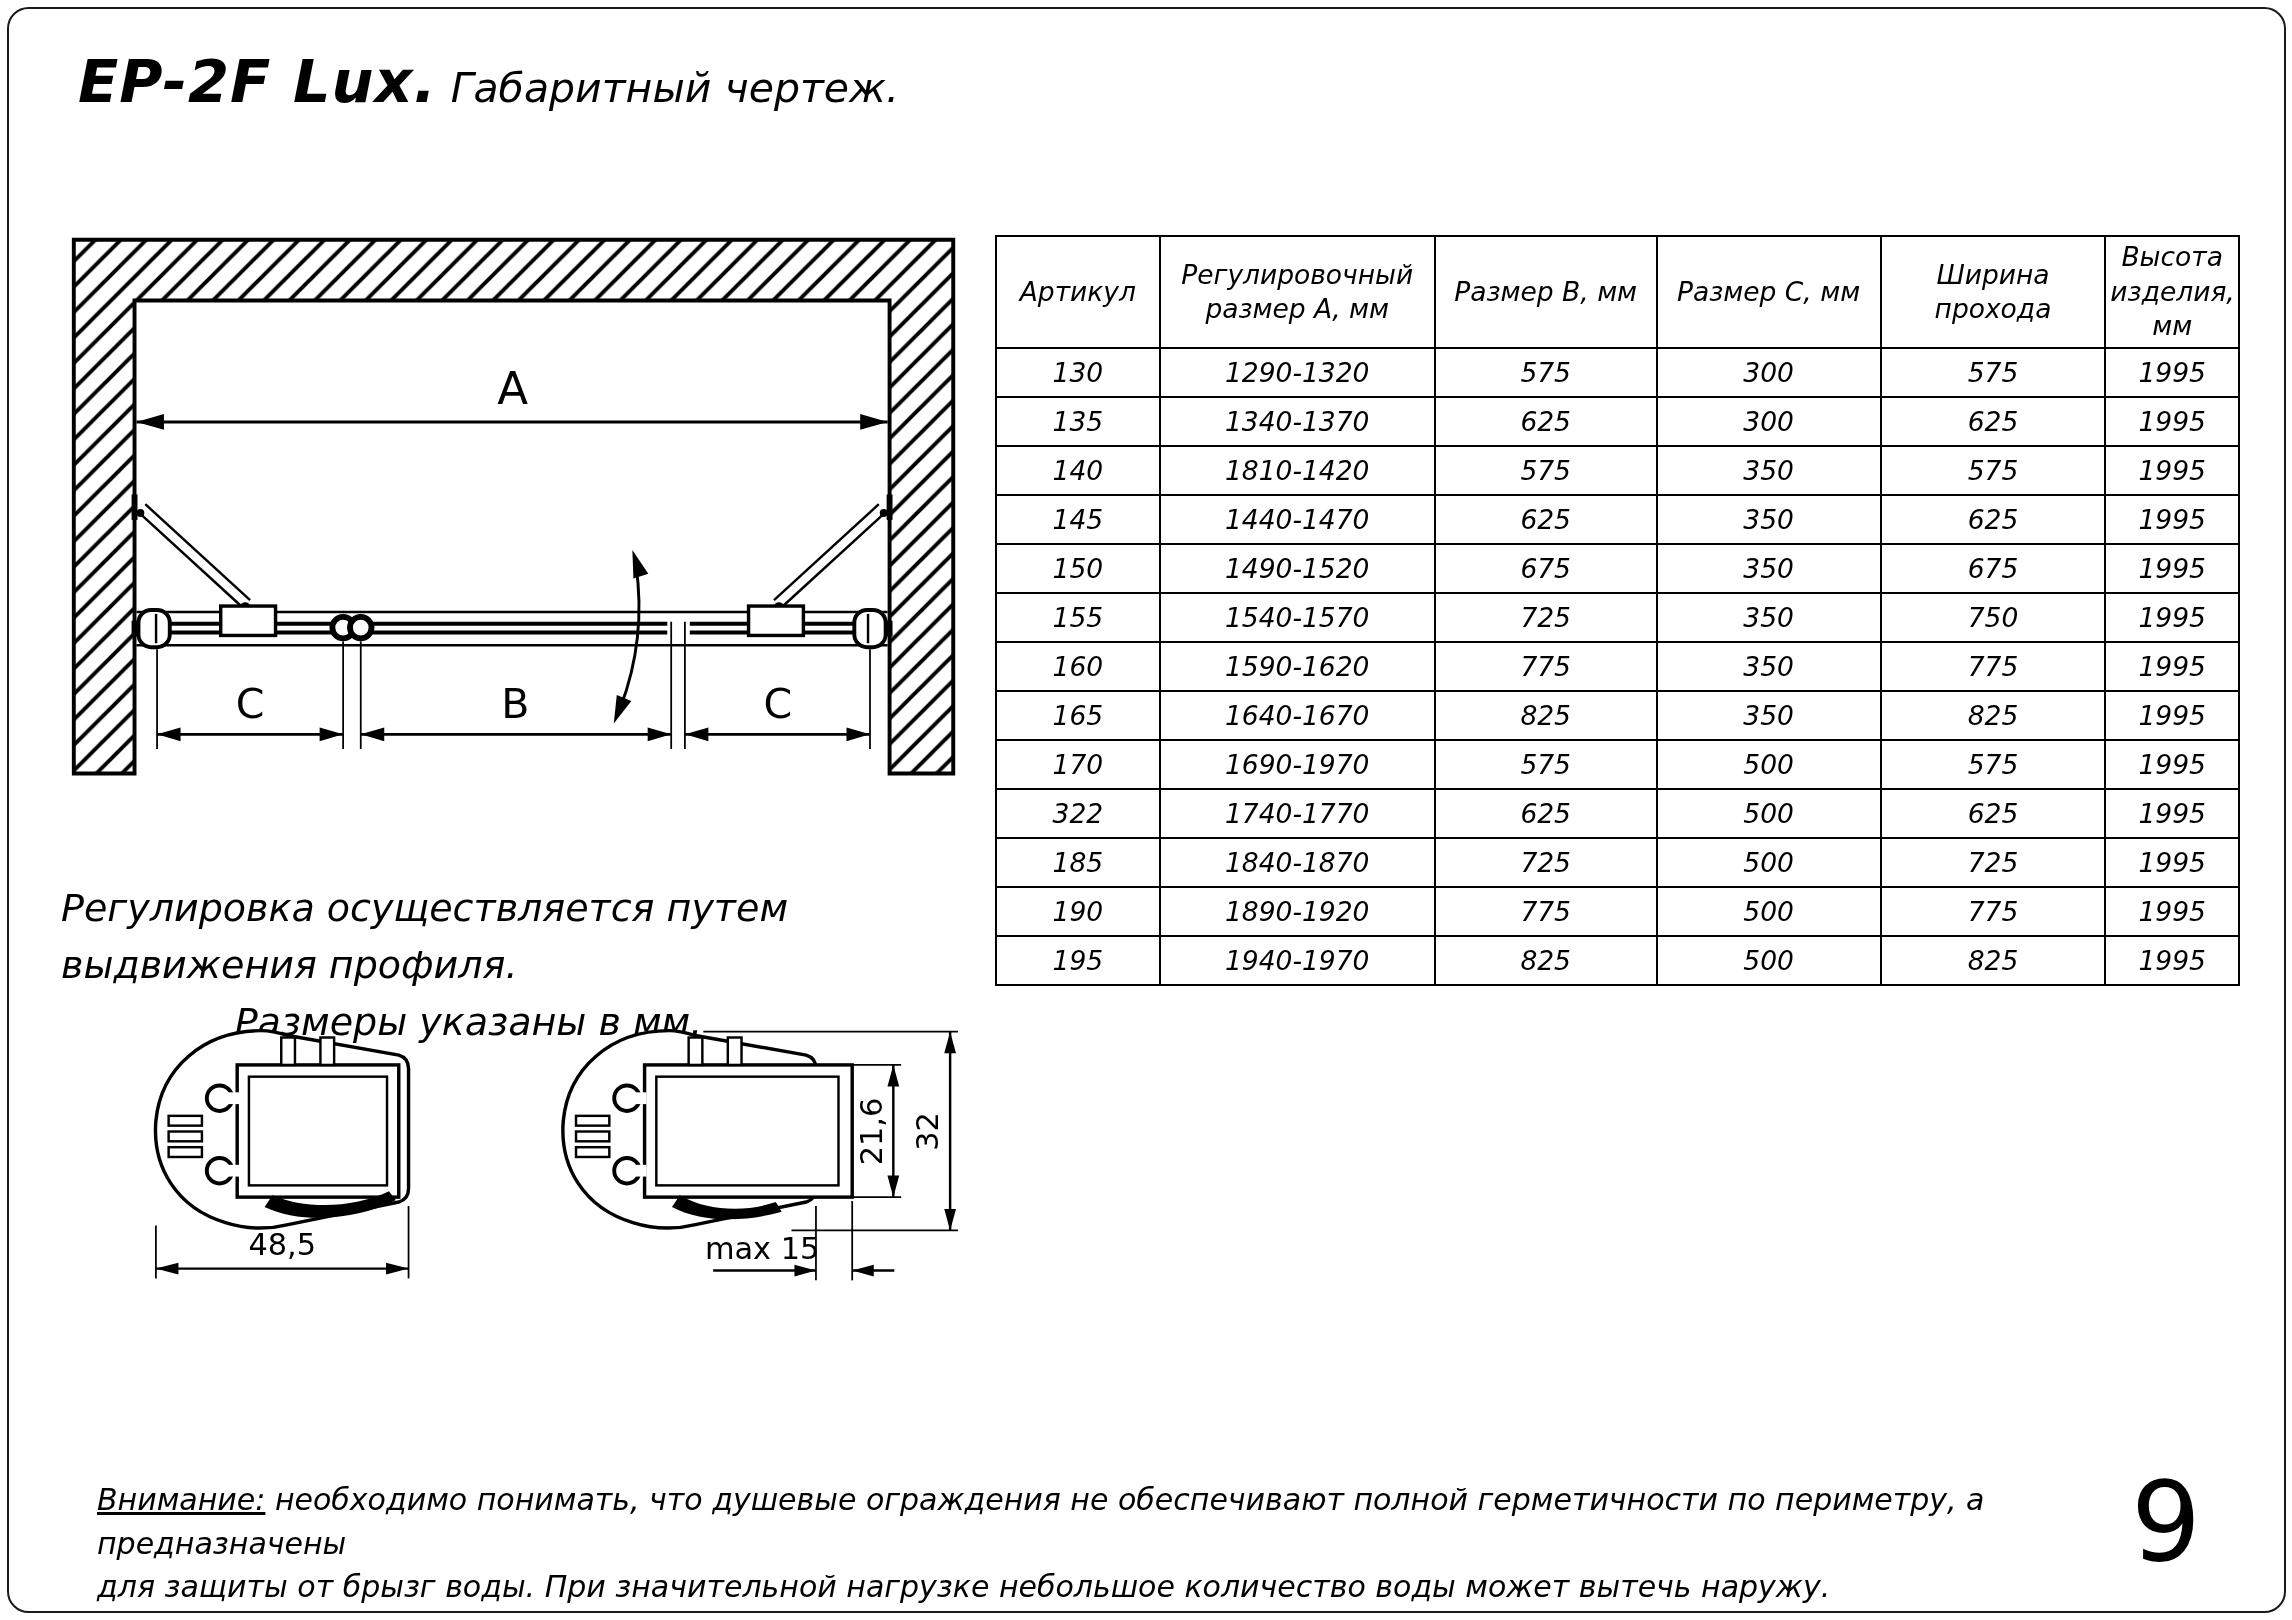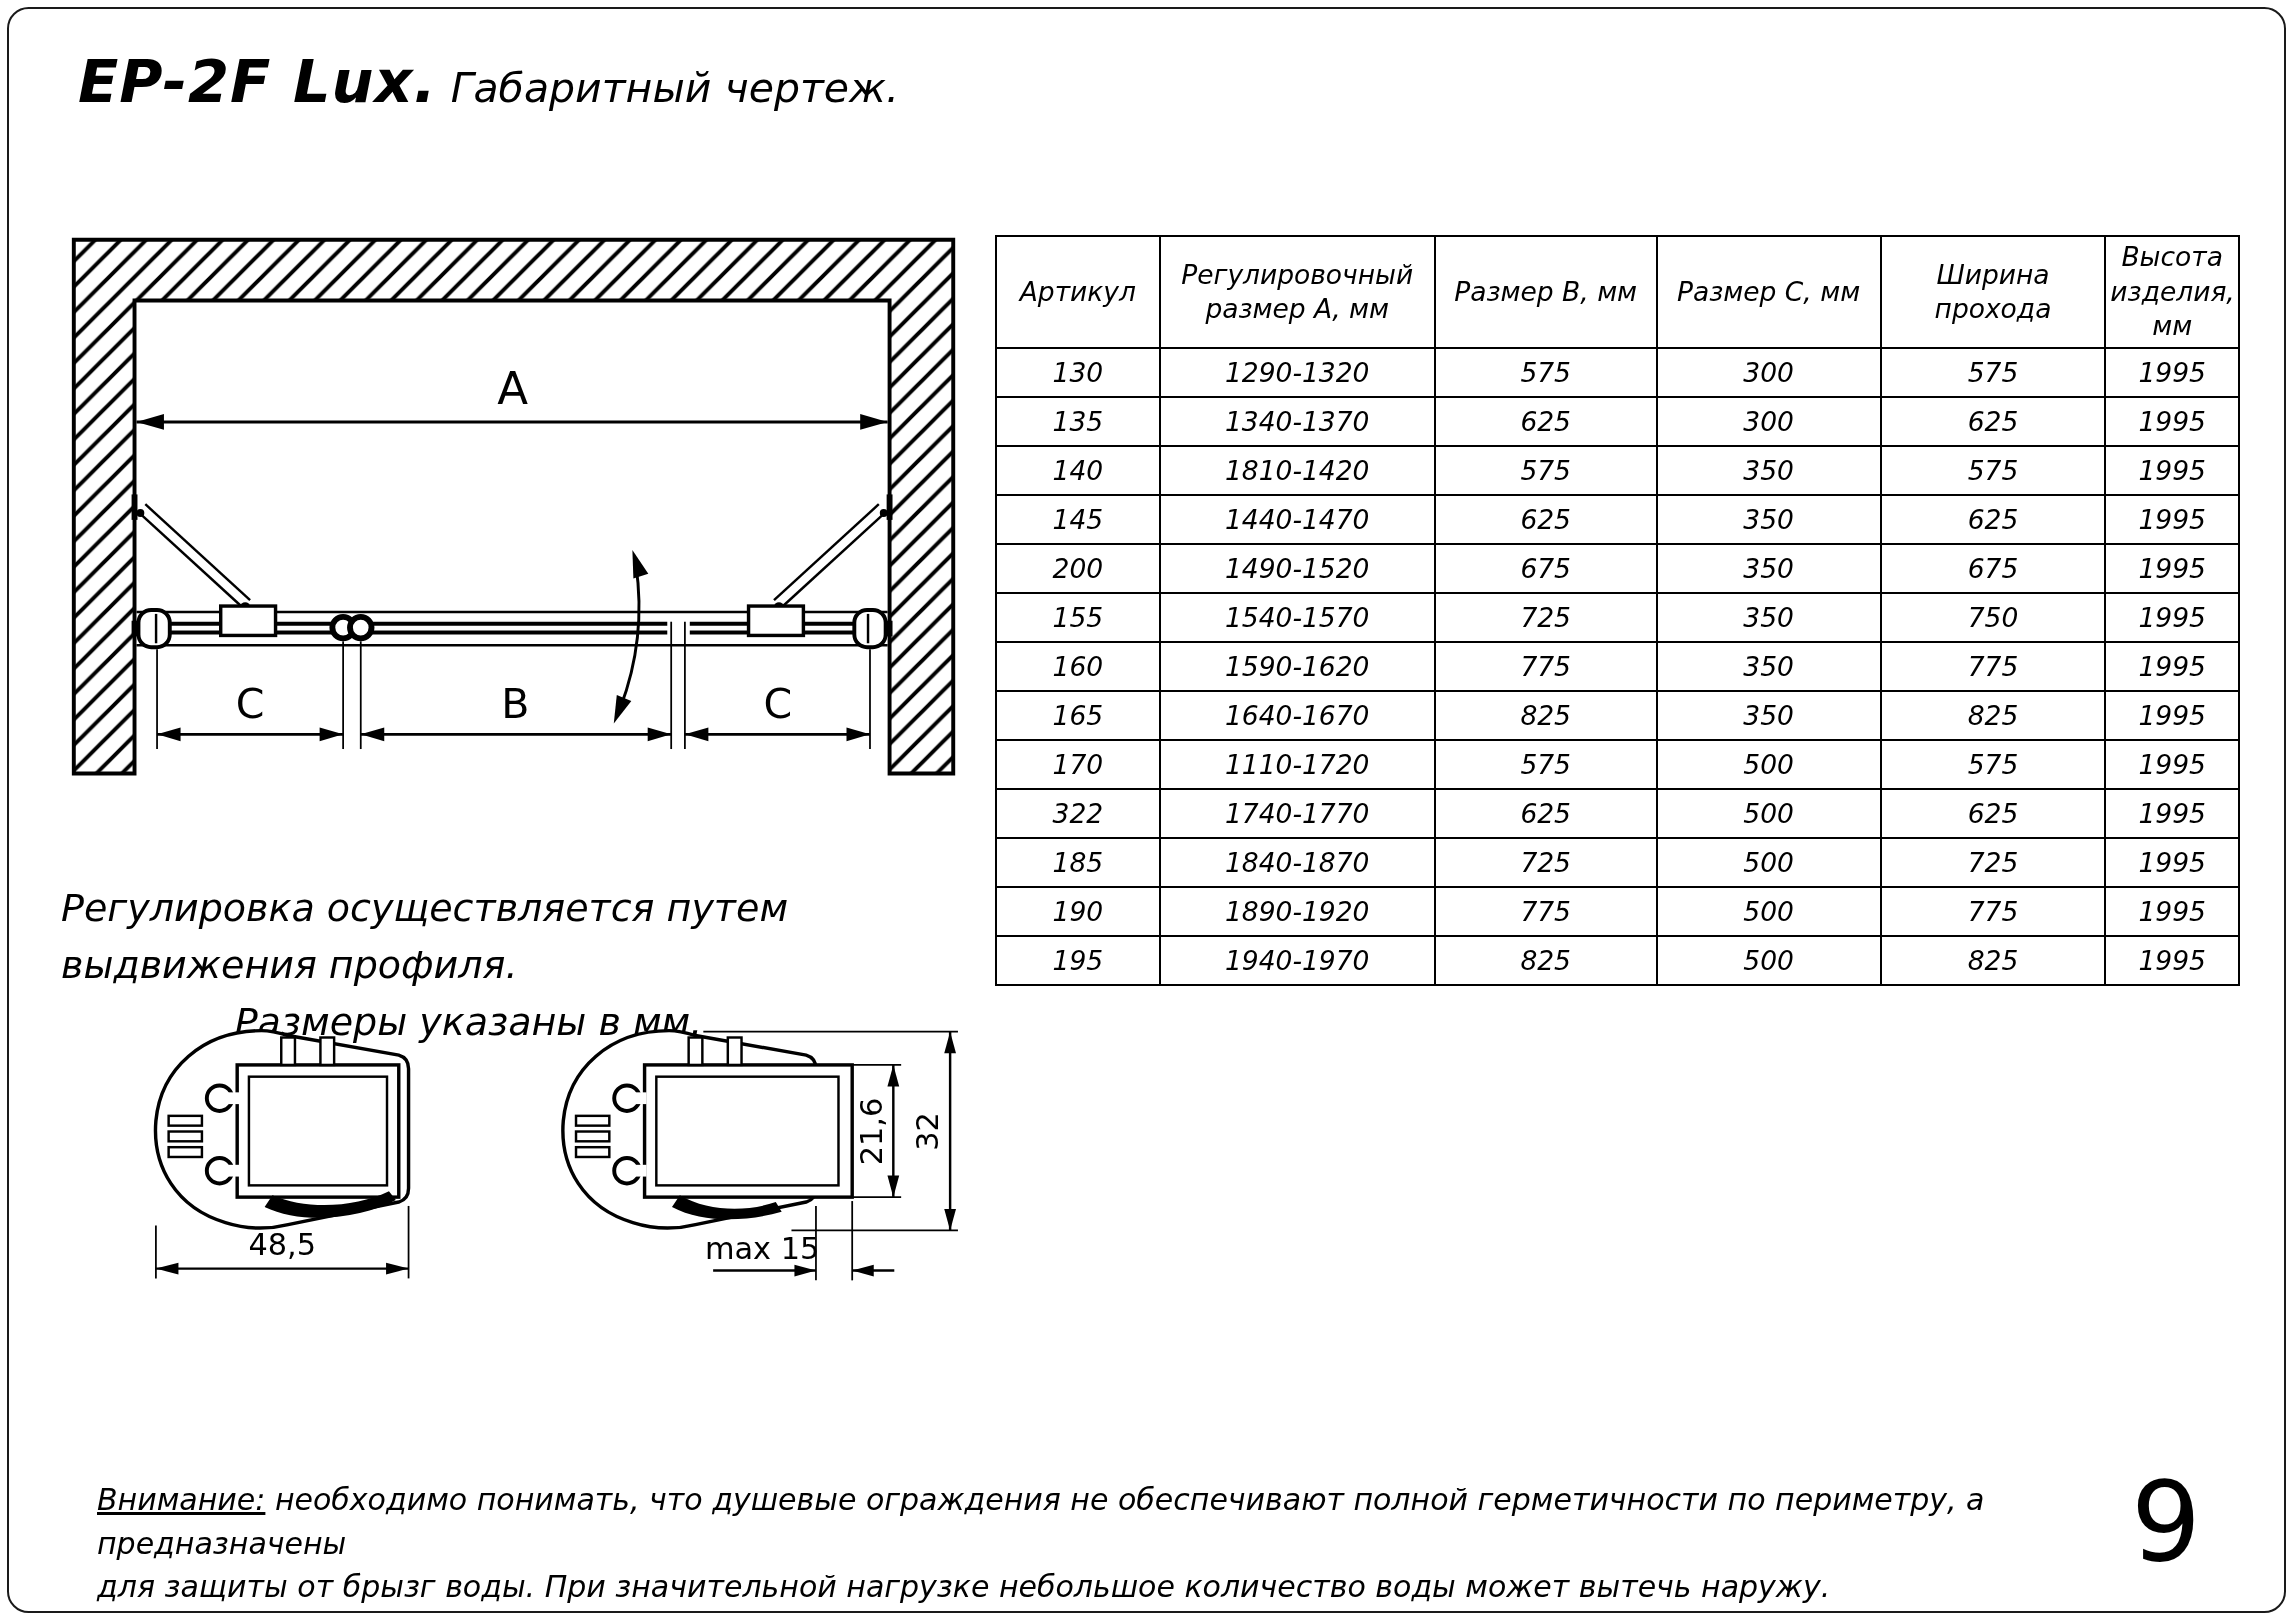--- a/index.html
+++ b/index.html
@@ -256,21 +256,21 @@
           </tr>
           <tr>
             <td>145</td>
             <td>1440-1470</td>
             <td>625</td>
             <td>350</td>
             <td>625</td>
             <td>1995</td>
           </tr>
           <tr>
-            <td>200</td>
+            <td>150</td>
             <td>1490-1520</td>
             <td>675</td>
             <td>350</td>
             <td>675</td>
             <td>1995</td>
           </tr>
           <tr>
             <td>155</td>
             <td>1540-1570</td>
             <td>725</td>
@@ -289,21 +289,21 @@
           <tr>
             <td>165</td>
             <td>1640-1670</td>
             <td>825</td>
             <td>350</td>
             <td>825</td>
             <td>1995</td>
           </tr>
           <tr>
             <td>170</td>
-            <td>1110-1720</td>
+            <td>1690-1970</td>
             <td>575</td>
             <td>500</td>
             <td>575</td>
             <td>1995</td>
           </tr>
           <tr>
             <td>322</td>
             <td>1740-1770</td>
             <td>625</td>
             <td>500</td>

